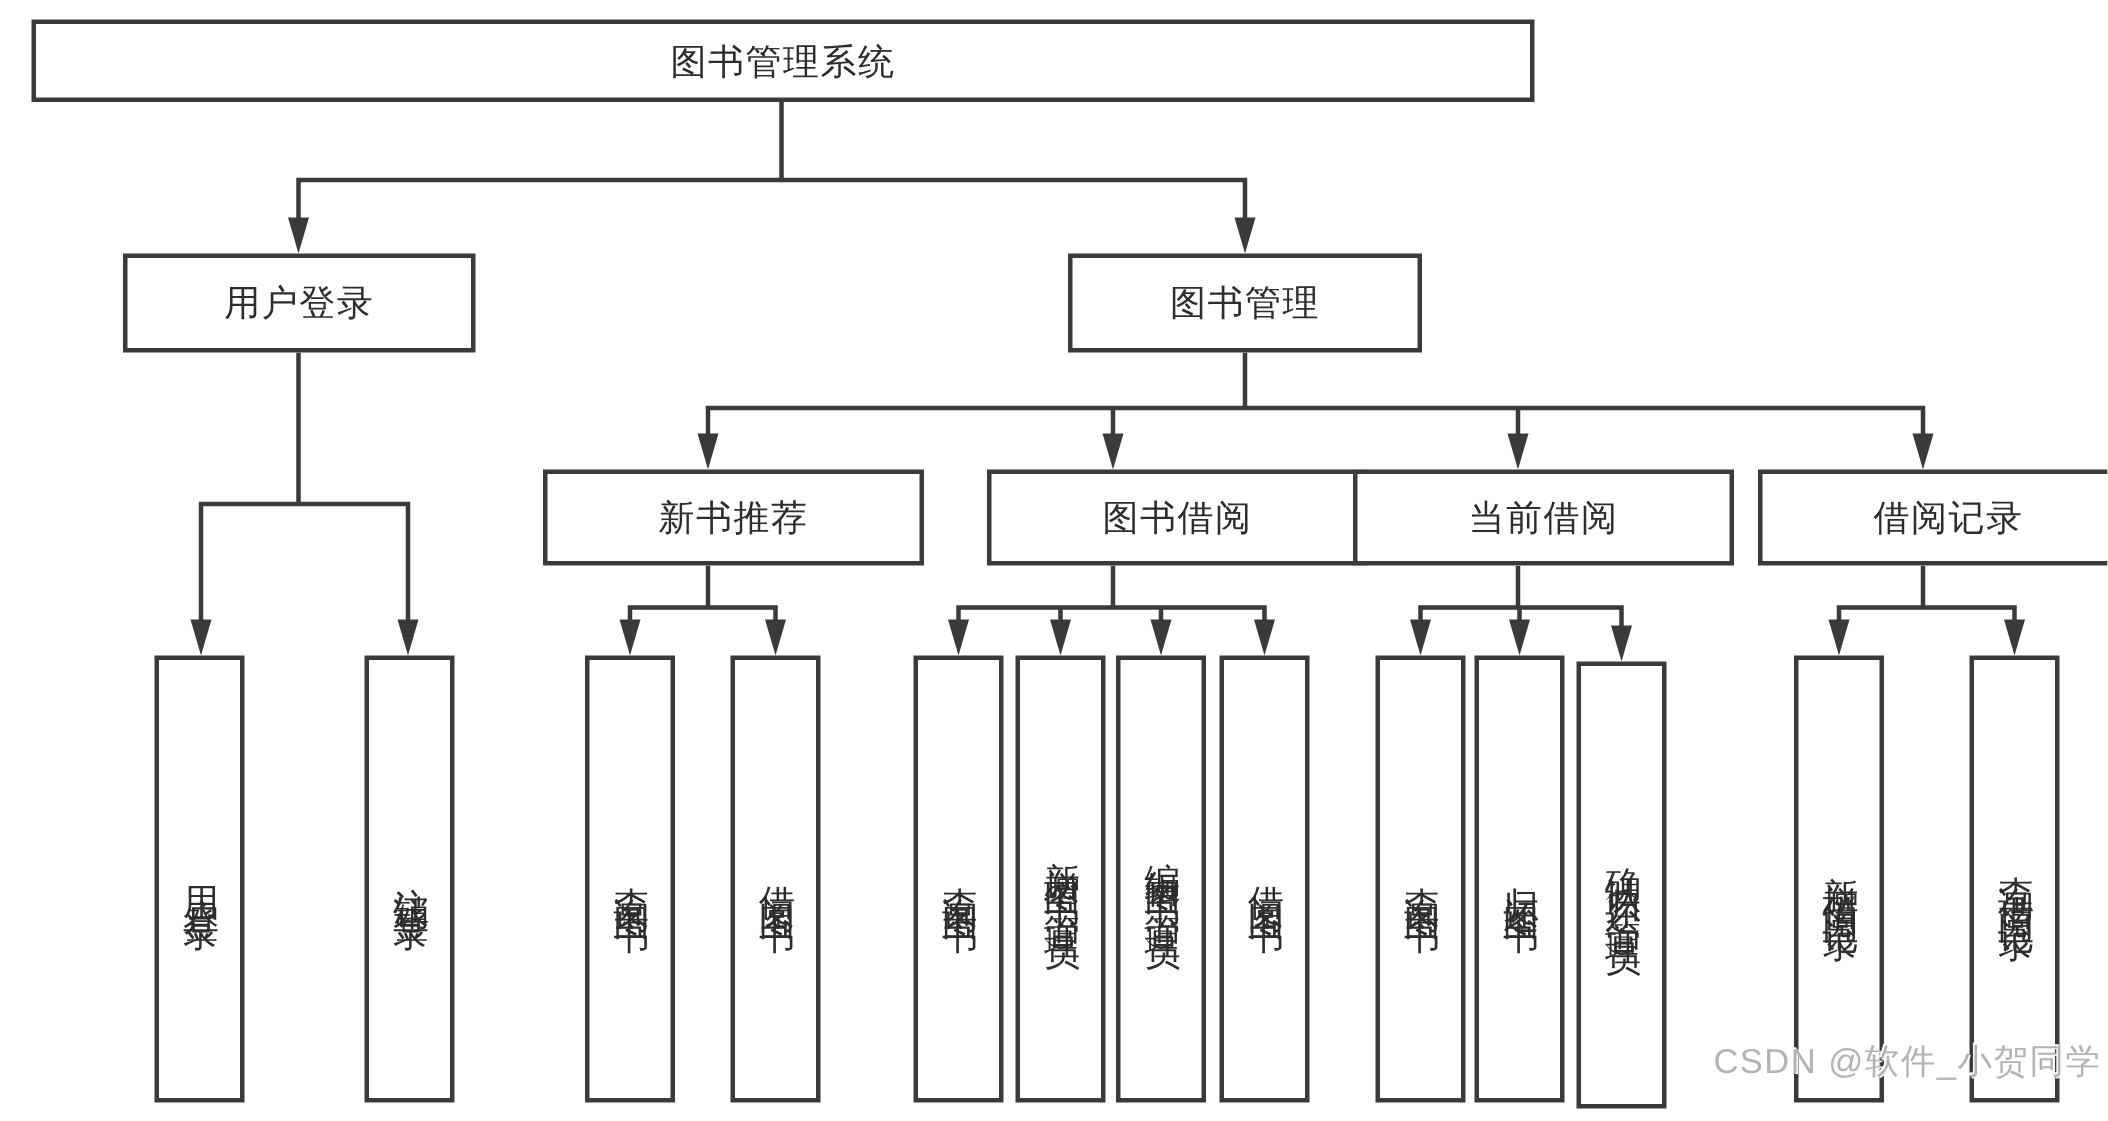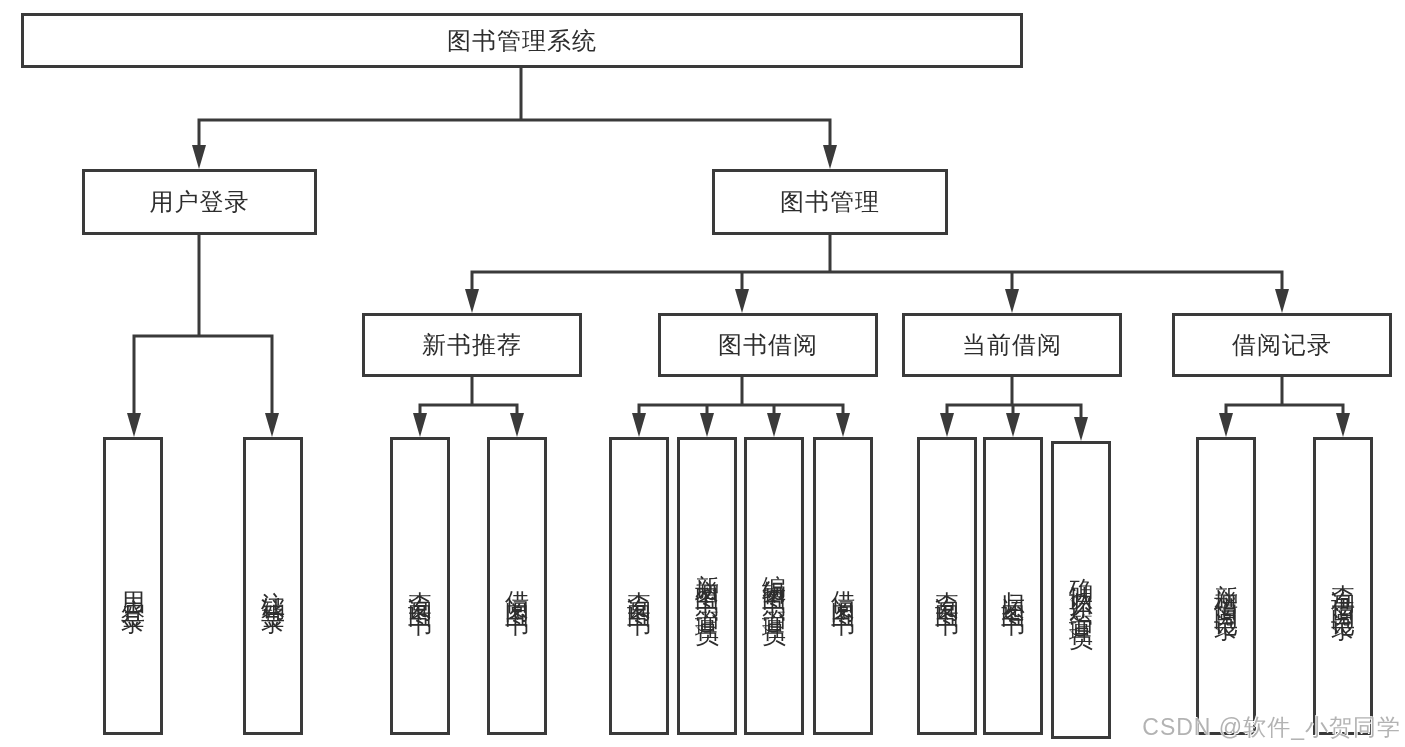--- a/index.html
+++ b/index.html
@@ -42,21 +42,21 @@
     font-size: 24px;
     line-height: 1;
     letter-spacing: 7px;
     color: #2d2d2d;
   }
   .lvl1 { left: 21px;  top: 13px;  width: 1002px; height: 55px; }
 
   .n-userlogin { left: 82px;  top: 169px; width: 235px; height: 66px; }
   .n-bookmgmt  { left: 712px; top: 169px; width: 236px; height: 66px; text-align: center; }
 
-  .lvl3 { top: 313px; width: 220px; height: 64px; }
+  .lvl3 { top: 313px; width: 254px; height: 64px; }
   .n-newbook  { left: 362px;  }
   .n-borrow   { left: 632px; margin-left: 26px;  }
   .n-current  { left: 902px;  }
   .n-records  { left: 1172px; }
 
   .leaf { top: 437px; width: 60px; height: 298px; }
   .x1  { left: 103px;  }
   .x2  { left: 243px;  }
   .x3  { left: 390px;  }
   .x4  { left: 487px;  }
@@ -66,21 +66,21 @@
   .x8  { left: 813px;  }
   .x9  { left: 917px;  }
   .x10 { left: 983px;  }
   .x11 { left: 1051px; top: 441px; }
   .x12 { left: 1196px; }
   .x13 { left: 1313px; }
 
   .watermark {
     position: absolute;
     right: 4px;
-    top: 712px;
+    top: 692px;
     font-size: 23px;
     color: #b3b3b3;
     letter-spacing: 1px;
     white-space: nowrap;
     text-shadow: 1px 1px 0 #ffffff, -1px -1px 0 #ffffff;
     z-index: 5;
   }
 </style>
 </head>
 <body>

